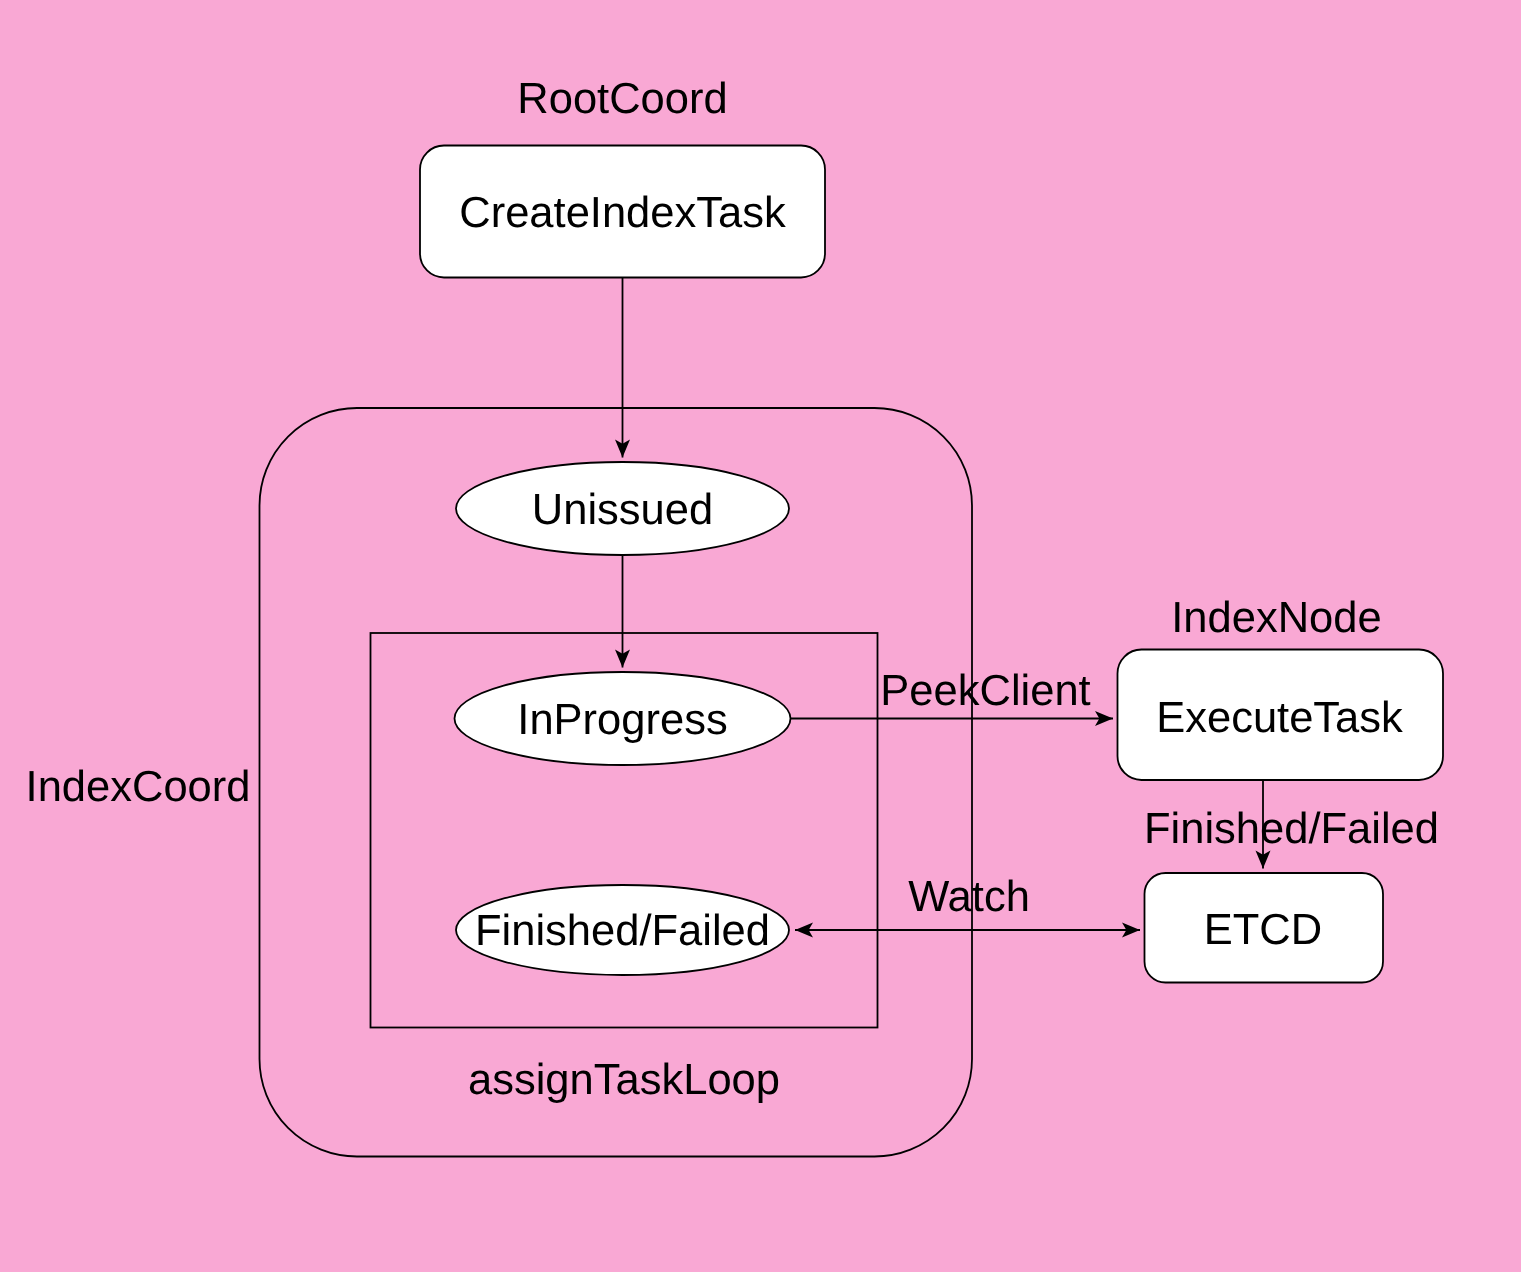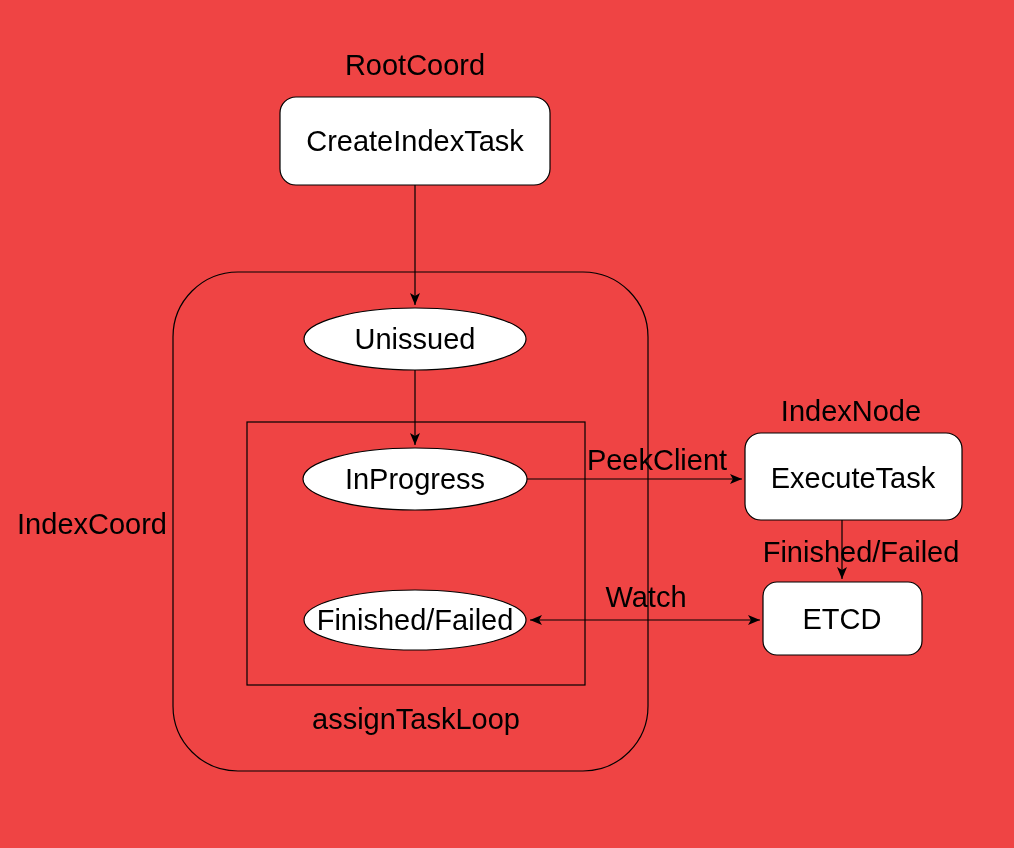--- a/index.html
+++ b/index.html
@@ -4,21 +4,21 @@
 <style>
   html, body {
     margin: 0;
     padding: 0;
     background: #ffffff;
   }
   .canvas {
     position: relative;
     width: 1014px;
     height: 848px;
-    background: #ef4444;
+    background: #f9a8d4;
     overflow: hidden;
     text-decoration: underline;
   }
   svg { display: block; }
   text {
     font-family: "Liberation Sans", "DejaVu Sans", sans-serif;
     font-size: 29px;
     fill: #000000;
   }
   .shape {

